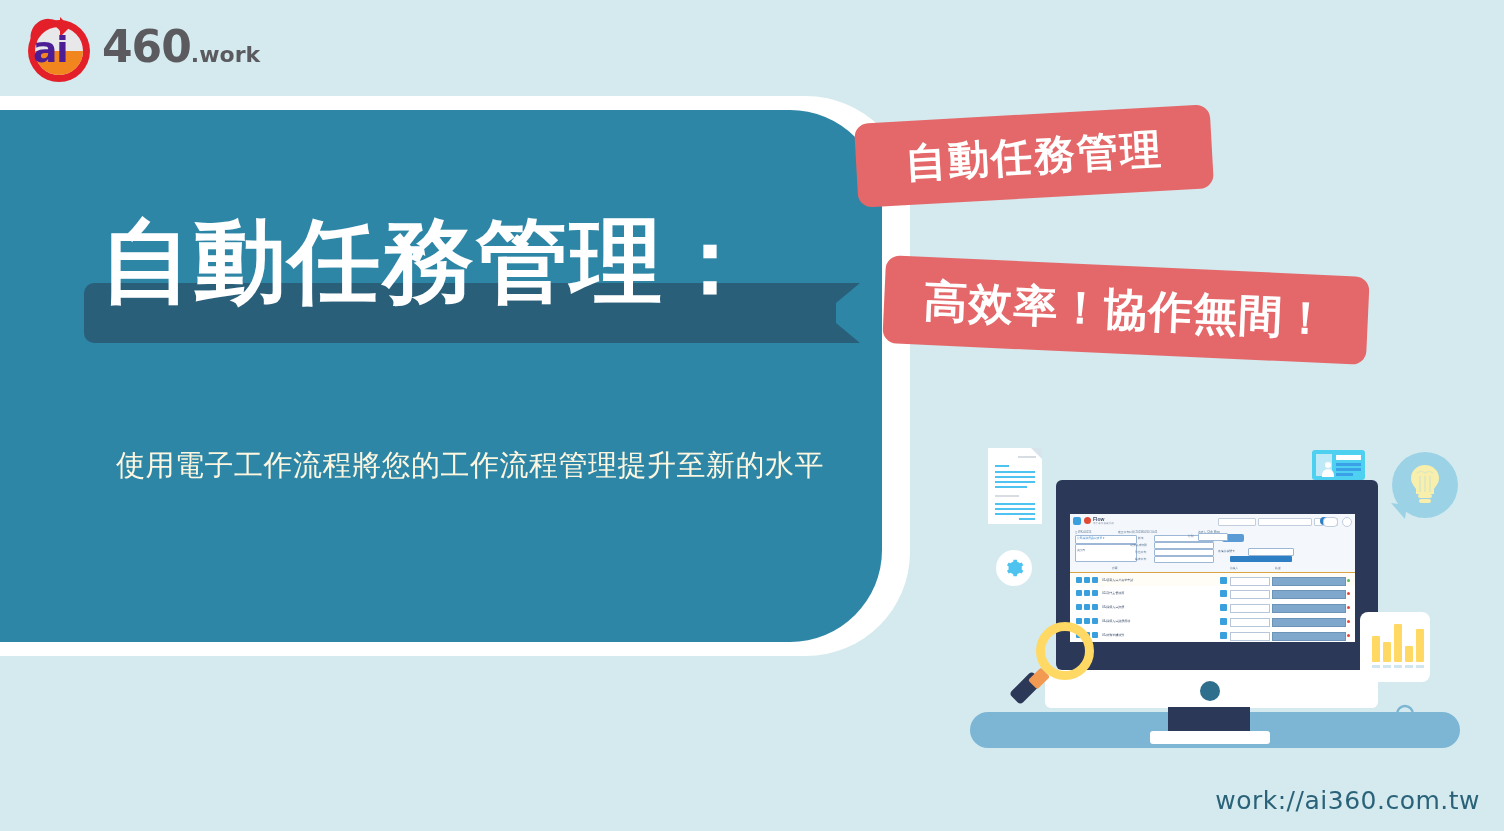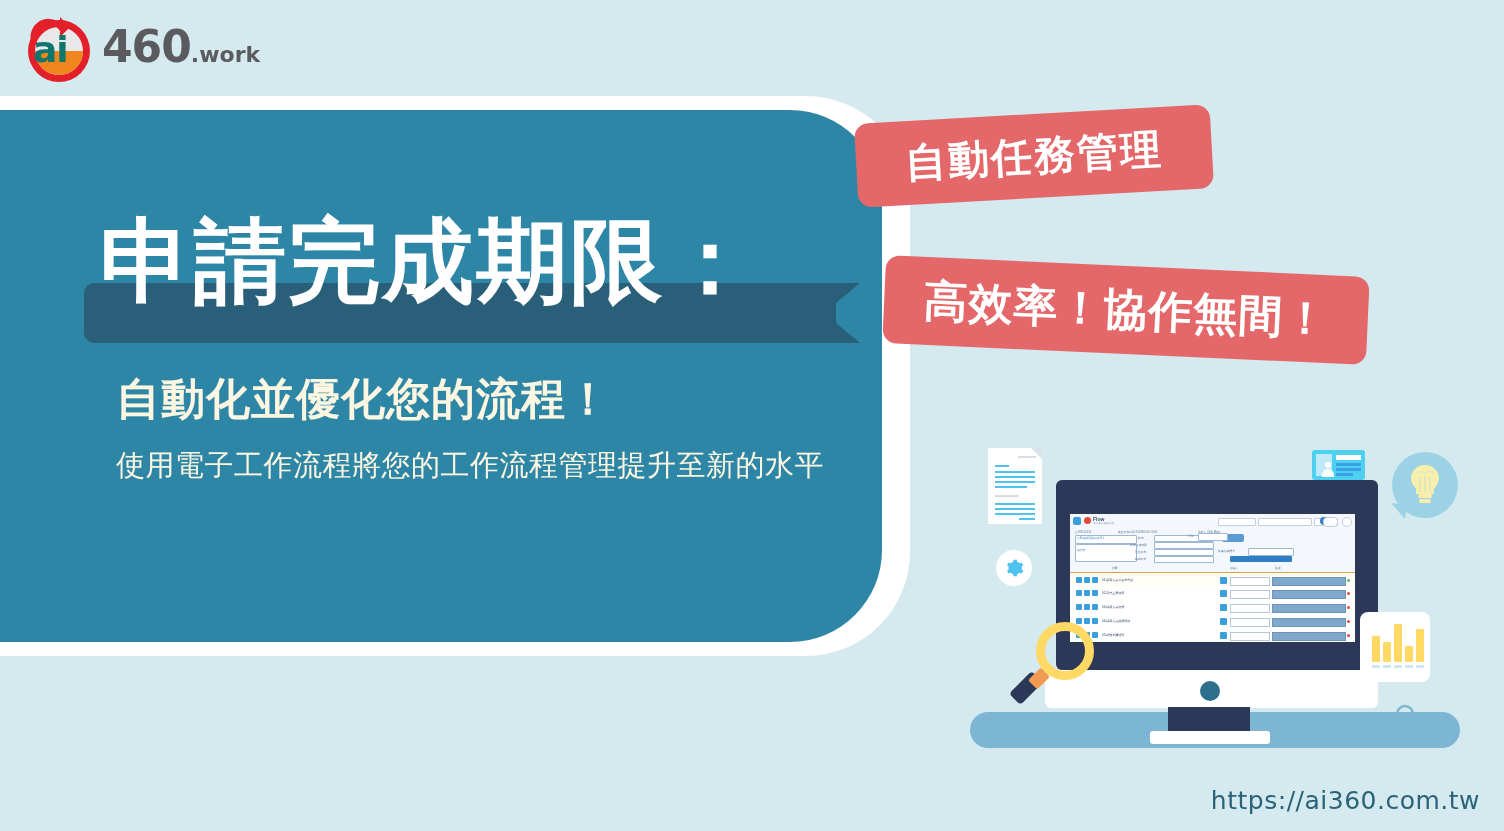--- a/index.html
+++ b/index.html
@@ -26,21 +26,21 @@
   }
   .logo-mark .orange{
     position:absolute;left:13px;top:37px;width:48px;height:24px;
     background:#f2861e;border-radius:0 0 24px 24px;
   }
   .logo-mark .arrow{
     position:absolute;left:4px;top:0px;width:44px;height:44px;
   }
   .logo-mark .ai{
     position:absolute;left:11px;top:16px;width:56px;
-    font-size:36px;font-weight:bold;color:#0f766e;letter-spacing:-1px;
+    font-size:36px;font-weight:bold;color:#4c1d95;letter-spacing:-1px;
     font-family:"DejaVu Sans",sans-serif;line-height:40px;
   }
   .logo-text{
     margin-left:6px;font-size:44px;font-weight:bold;color:#5b5b5f;
     letter-spacing:-1px;font-family:"DejaVu Sans",sans-serif;line-height:50px;
   }
   .logo-tld{font-size:22px;font-weight:bold;color:#5b5b5f;letter-spacing:0px;}
 
   
   .panel-outline{
@@ -260,23 +260,22 @@
     <div class="logo-text"><span>460</span><span class="logo-tld">.work</span></div>
   </div>
 
   <div class="panel-outline"></div>
   <div class="panel"></div>
 
   <div class="ribbon">
     <div class="ribbon-body"></div>
     <div class="ribbon-tip"></div>
   </div>
-  <div class="title">申請完成期限：</div>
-
-  <div class="sub1">自動化並優化您的流程！</div>
+  <div class="title">自動任務管理：</div>
+
   <div class="sub2">使用電子工作流程將您的工作流程管理提升至新的水平</div>
 
   <div class="badge badge-1">自動任務管理</div>
   <div class="badge badge-2">高效率！協作無間！</div>
 
   <div class="illu">
 
     <div class="desk"></div>
 
     <div class="doc">
@@ -445,15 +444,15 @@
     </svg>
 
     <div class="magnifier">
       <div class="mag-handle"></div>
       <div class="mag-band"></div>
       <div class="mag-ring"></div>
     </div>
 
   </div>
 
-  <div class="url">https://ai360.com.tw</div>
+  <div class="url">work://ai360.com.tw</div>
 
 </div>
 
 </body></html>

